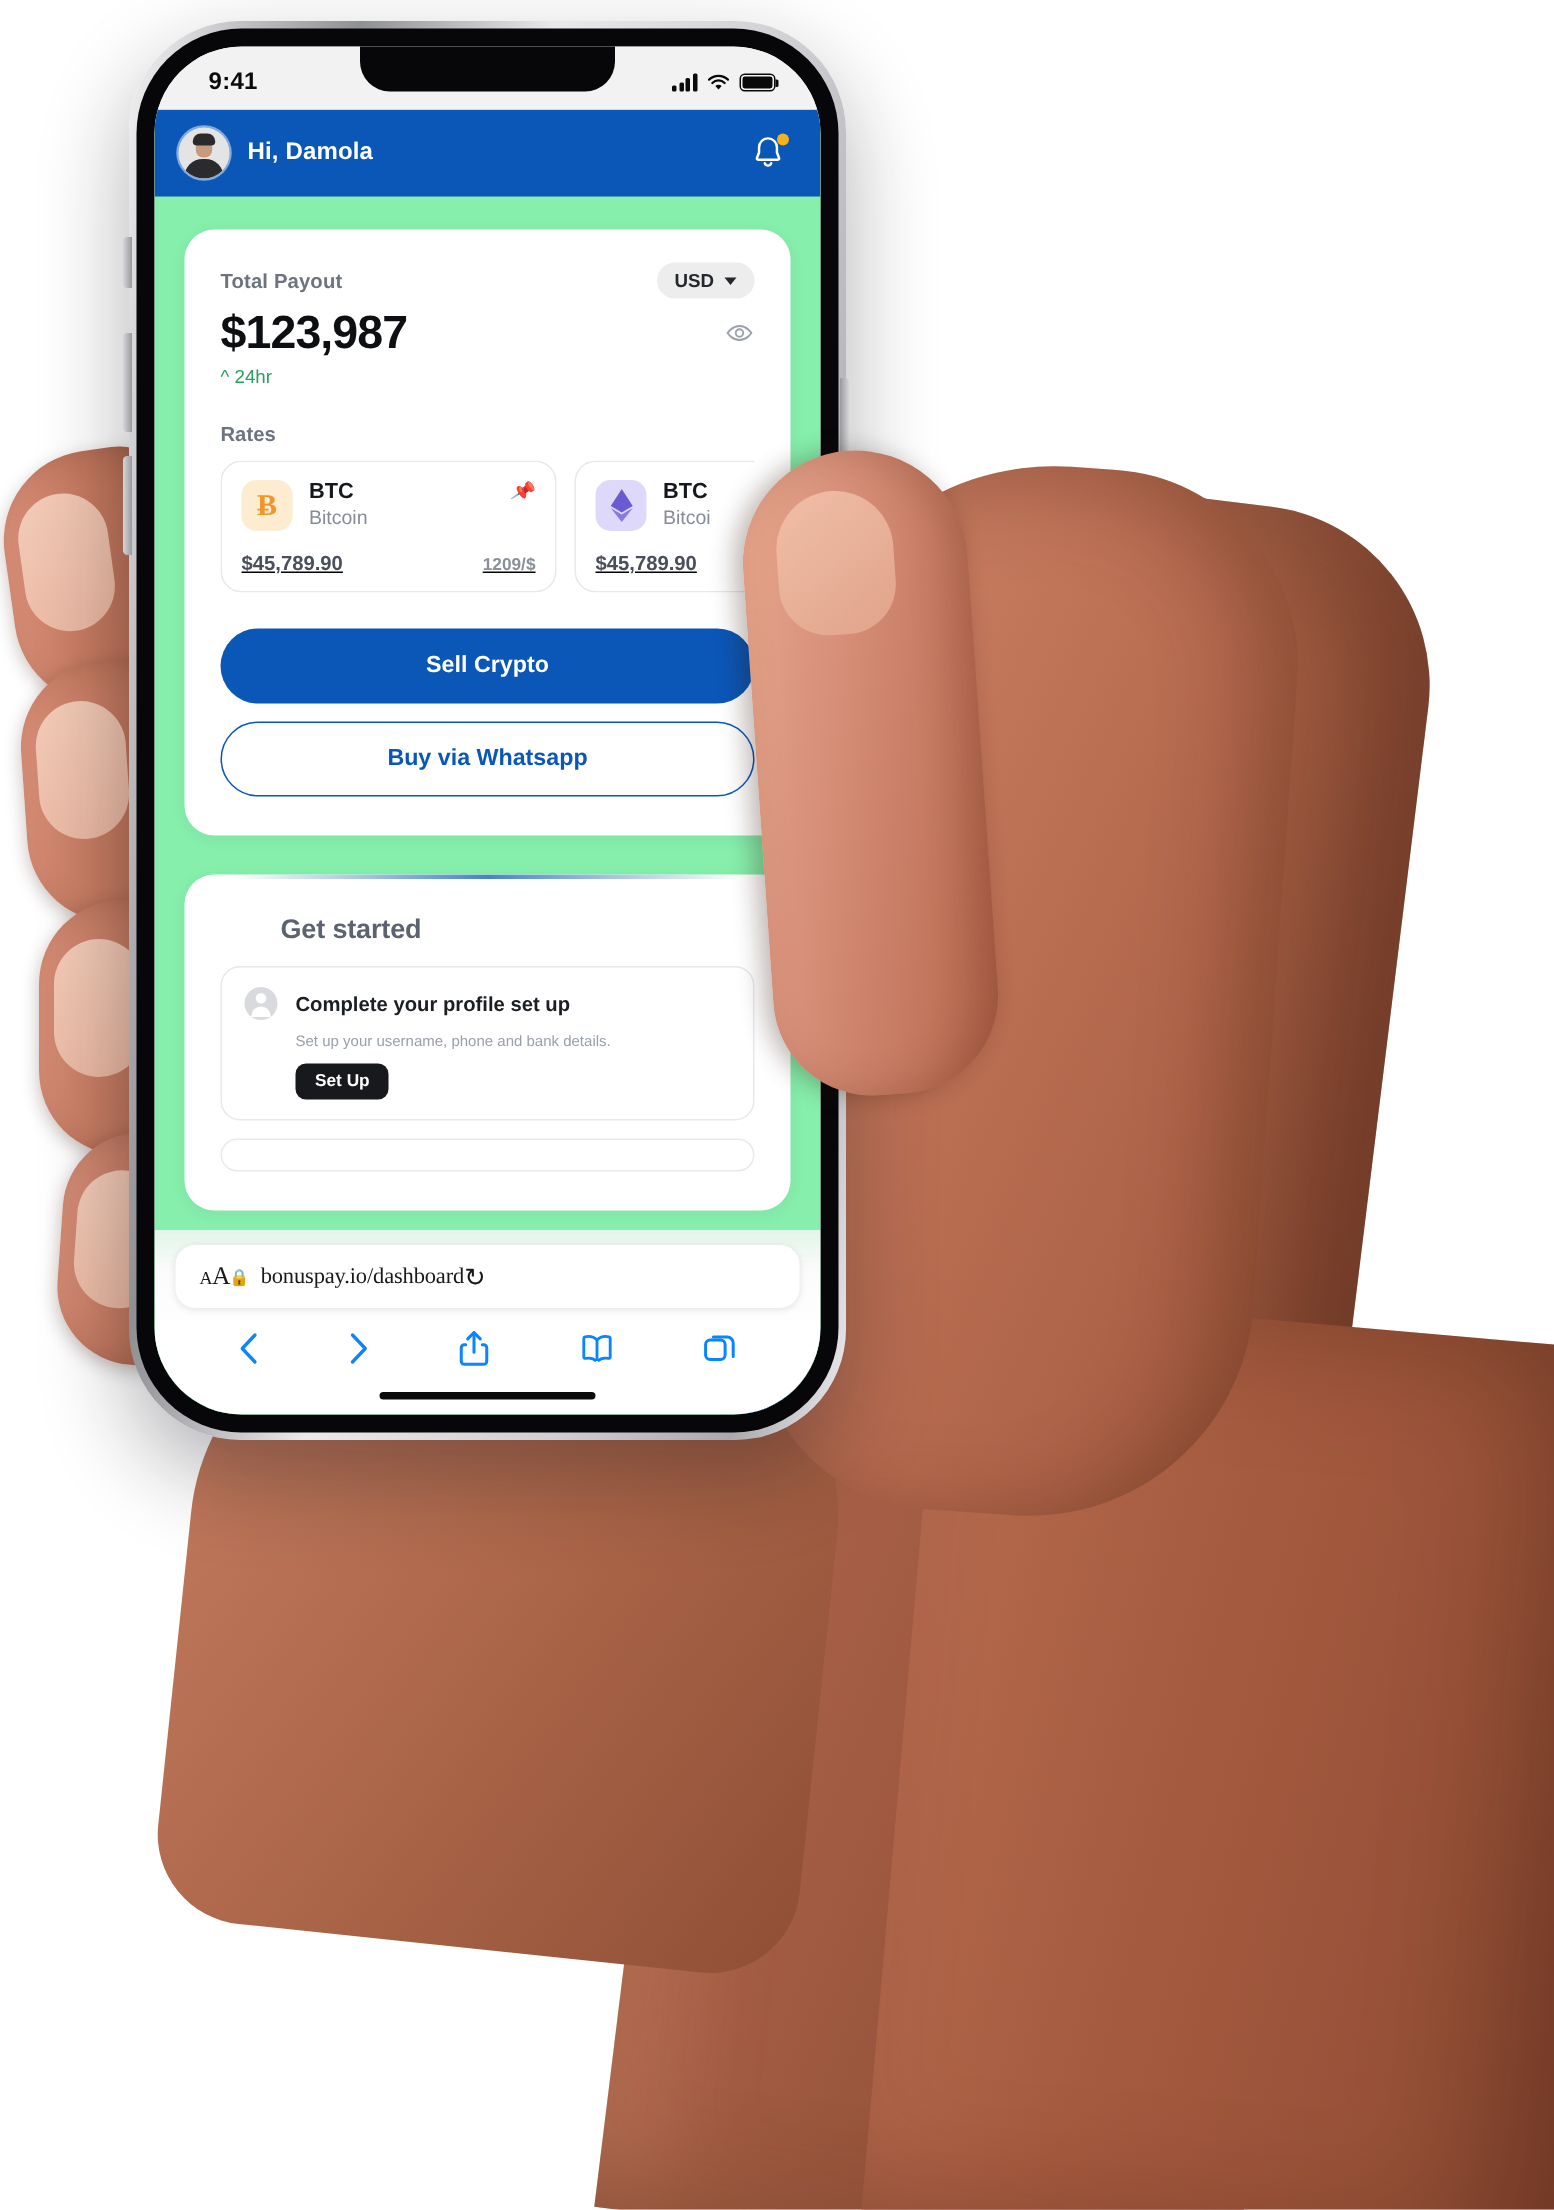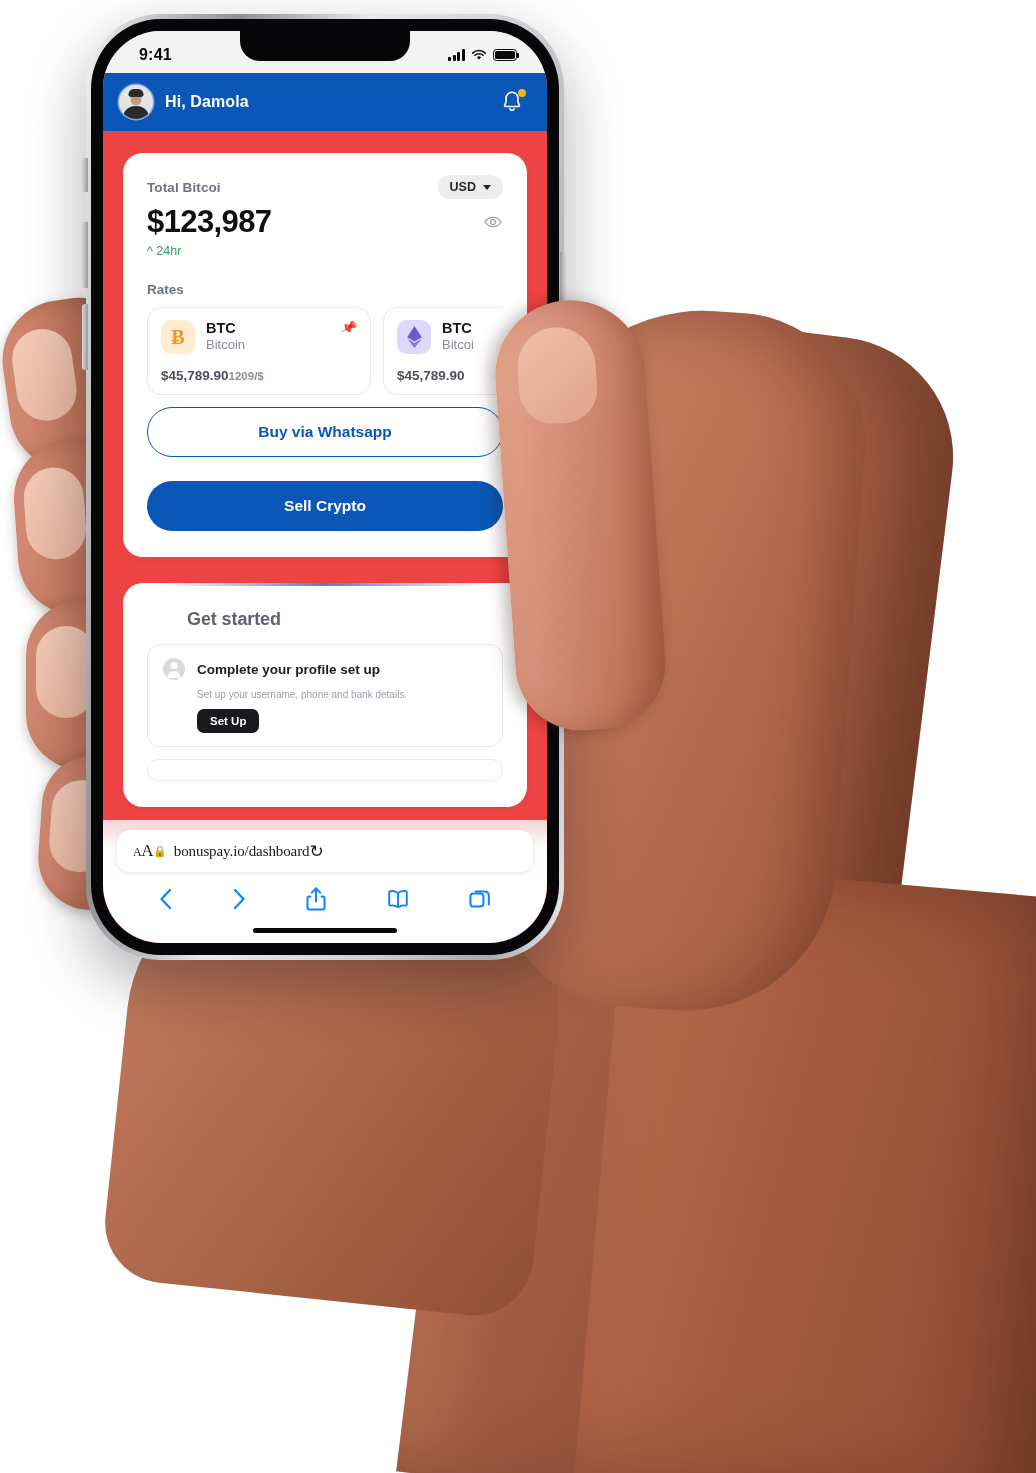--- a/index.html
+++ b/index.html
@@ -130,21 +130,21 @@
   .status-icons { display: flex; align-items: center; gap: 6px; }
   .bars { display: flex; align-items: flex-end; gap: 1.6px; height: 12px; }
   .bars i { display:block; width: 3px; background: #0a0a0a; border-radius: 1px; }
   .bars i:nth-child(1){height:4px}.bars i:nth-child(2){height:6.5px}
   .bars i:nth-child(3){height:9px}.bars i:nth-child(4){height:12px}
   .battery { width: 24px; height: 12px; border: 1.4px solid #0a0a0a; border-radius: 3.5px; padding: 1.4px; position: relative; }
   .battery::after { content:''; position:absolute; right:-3.4px; top:3.4px; width:2px; height:4.5px; background:#0a0a0a; border-radius:0 1px 1px 0; }
   .battery b { display:block; width:100%; height:100%; background:#0a0a0a; border-radius:1.6px; }
 
   
-  .app { position: absolute; inset: 42px 0 0 0; background: #ef4444; overflow: hidden; }
+  .app { position: absolute; inset: 42px 0 0 0; background: #86efac; overflow: hidden; }
   .appbar {
     height: 58px; background: #0b57b8;
     display: flex; align-items: center; justify-content: space-between;
     padding: 0 22px 0 16px;
   }
   .appbar-left { display: flex; align-items: center; gap: 12px; }
   .avatar {
     width: 34px; height: 34px; border-radius: 50%;
     background: #e4e4e4; overflow: hidden; flex: none;
     box-shadow: 0 0 0 1.5px rgba(255,255,255,.5);
@@ -183,21 +183,21 @@
     border: 1px solid #e7e8ea; border-radius: 14px;
     padding: 12px 13px 11px 13px; background:#fff;
   }
   .rate-top { display:flex; align-items:flex-start; gap: 11px; }
   .coin-ico { width: 34px; height: 34px; border-radius: 10px; display:flex; align-items:center; justify-content:center; flex:none; }
   .coin-btc { background:#fdecd0; color:#f0962b; font-size: 20px; font-weight: 800; font-family:"Liberation Serif", serif; }
   .coin-eth { background:#ded9fb; }
   .coin-name { font-size: 14.5px; font-weight: 800; color:#15181d; line-height: 1.15; }
   .coin-sub  { font-size: 13px; color:#868c96; line-height: 1.3; }
   .pin { margin-left:auto; color:#3a3f47; font-size: 13px; transform: rotate(12deg); cursor:pointer; }
-  .rate-bot { display:flex; align-items:baseline; margin-top: 14px; }
+  .rate-bot { display:flex; align-items:baseline; justify-content:space-between; margin-top: 14px; text-decoration: underline; }
   .rate-price { font-size: 13.5px; font-weight: 700; color:#4a505a; }
   .rate-unit { font-size: 11.5px; color:#8a909a; font-weight:600; }
 
   .btn { display:flex; align-items:center; justify-content:center; height: 50px; border-radius: 999px; font-size: 15.5px; font-weight: 700; cursor:pointer; }
   .btn-primary { background:#0b57b8; color:#fff; margin-top: 24px; }
   .btn-outline { background:#fff; color:#0b57b8; border: 1.6px solid #0b57b8; margin-top: 12px; }
 
   .card2 { position: relative; overflow: hidden; margin-top: 26px; padding-top: 26px; }
   .card2::before {
     content:''; position:absolute; left:8%; right:8%; top:0; height:2.5px;
@@ -313,21 +313,21 @@
                 <path d="M10 18.3a2.1 2.1 0 0 0 4 0" stroke="#ffffff" stroke-width="1.5" stroke-linecap="round"></path>
               </svg>
               <div class="bell-dot"></div>
             </div>
           </div>
 
           <div class="scroll">
 
             <div class="card">
               <div class="row-between">
-                <div class="lbl-muted">Total Bitcoi</div>
+                <div class="lbl-muted">Total Payout</div>
                 <div class="pill">
                   <span>USD</span>
                   <span class="caret"></span>
                 </div>
               </div>
 
               <div class="amount-row">
                 <div class="amount">$123,987</div>
                 <svg width="20" height="20" viewBox="0 0 24 24" fill="none">
                   <path d="M2.5 12S6 6.4 12 6.4 21.5 12 21.5 12 18 17.6 12 17.6 2.5 12 2.5 12Z" stroke="#9aa0aa" stroke-width="1.5"></path>
@@ -371,22 +371,22 @@
                     </div>
                   </div>
                   <div class="rate-bot">
                     <div class="rate-price">$45,789.90</div>
                     <div class="rate-unit"></div>
                   </div>
                 </div>
 
               </div>
 
+              <div class="btn btn-primary">Sell Crypto</div>
               <div class="btn btn-outline">Buy via Whatsapp</div>
-              <div class="btn btn-primary">Sell Crypto</div>
             </div>
 
             <div class="card card2">
               <div class="section-title">Get started</div>
 
 
               <div class="task">
                 <div class="task-head">
                   <div class="task-ico"></div>
                   <div class="task-title">Complete your profile set up</div>

